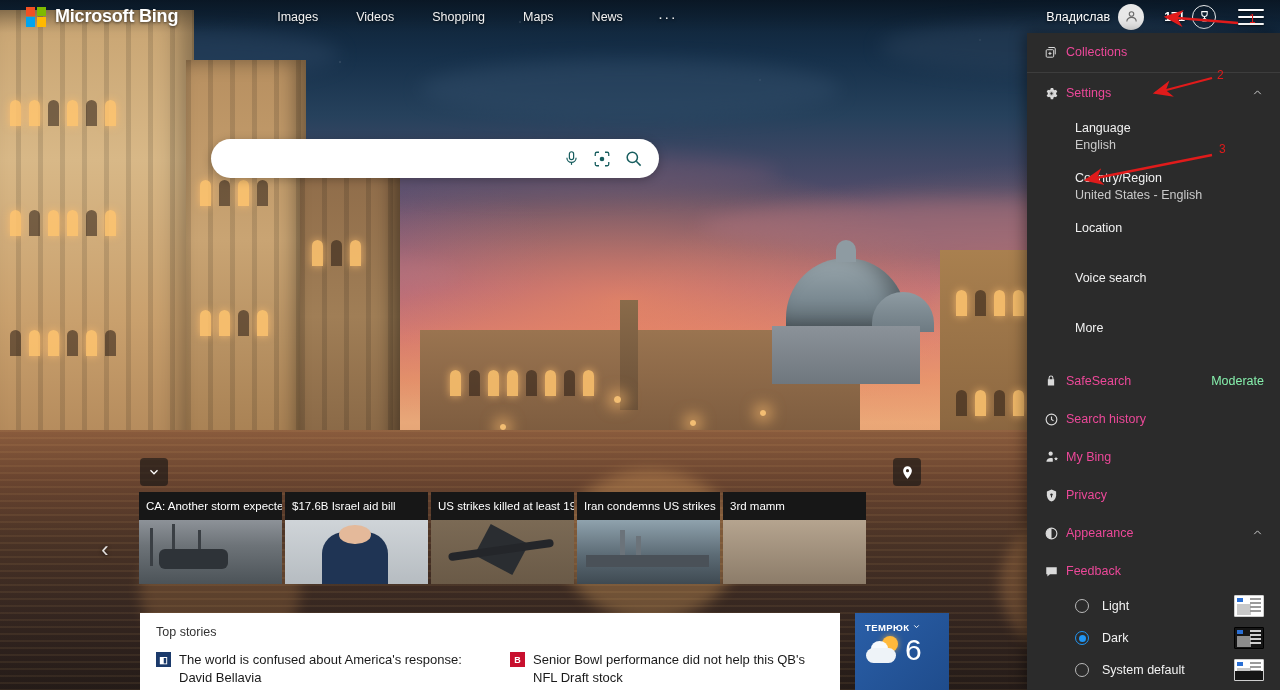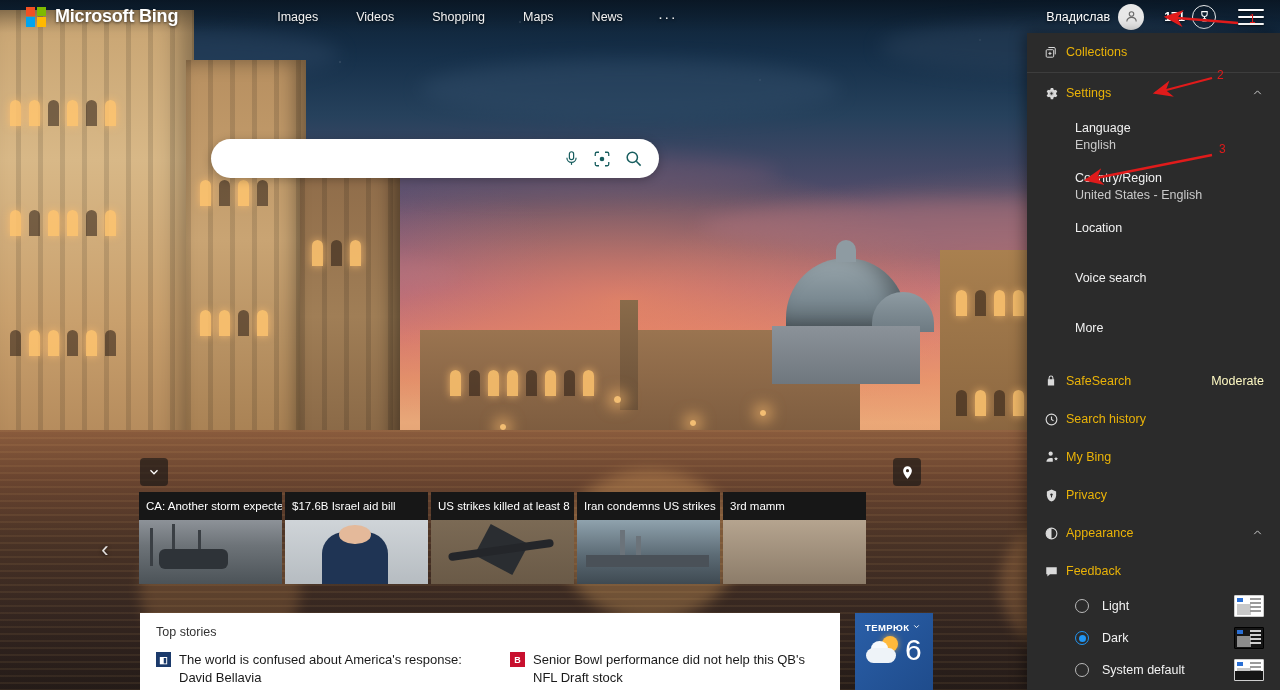--- a/index.html
+++ b/index.html
@@ -226,21 +226,21 @@
   .story-row { display:flex; gap: 40px; }
   .story { display:flex; gap: 8px; width: 330px; }
   .story .src {
     width: 15px; height: 15px; flex:0 0 auto; margin-top:1px;
     display:flex; align-items:center; justify-content:center; font-size:9px; font-weight:700; color:#fff;
   }
   .story .txt { font-size: 13px; color:#1a1a1a; line-height: 1.42; }
 
   
   .weather {
-    position:absolute; left: 855px; top: 613px; width: 78px; height: 77px;
+    position:absolute; left: 855px; top: 613px; width: 94px; height: 77px;
     background: linear-gradient(135deg,#2a5fa8 0%,#1f4c8c 100%); z-index: 21;
     padding: 9px 0 0 10px; color:#fff; overflow:hidden;
   }
   .weather .loc { font-size: 9.5px; font-weight:700; letter-spacing:.4px; display:flex; align-items:center; gap:3px; }
   .weather .row { display:flex; align-items:center; margin-top: 2px; }
   .weather .temp { font-size: 30px; font-weight: 300; line-height:1; margin-left:2px; }
   .wicon { position:relative; width: 38px; height: 28px; }
   .wicon .sun { position:absolute; right: 5px; top: 0; width: 16px; height:16px; border-radius:50%;
                 background:#ffb93b; box-shadow:0 0 6px rgba(255,185,59,.7); }
   .wicon .c1 { position:absolute; left: 1px; bottom: 1px; width: 30px; height:15px; border-radius:9px; background:#eef3f8; }
@@ -250,22 +250,22 @@
   .flyout {
     position:absolute; right: 0; top: 33px; width: 253px; height: 657px;
     background:#2b2b2b; color:#f3f3f3; z-index: 60; overflow:hidden;
     box-shadow: -2px 0 14px rgba(0,0,0,.45);
     font-size: 12.5px;
   }
   .fl-row {
     display:flex; align-items:center; height: 38px; padding: 0 16px 0 17px; cursor:pointer;
   }
   .fl-ico { width: 22px; flex:0 0 auto; display:flex; align-items:center; justify-content:flex-start; color:#dadada; }
-  .fl-label { flex:1; color:#eab308; }
-  .fl-value { color:#fef9c3; font-size: 12.5px; }
+  .fl-label { flex:1; color:#ec4899; }
+  .fl-value { color:#86efac; font-size: 12.5px; }
   .fl-chev { color:#cfcfcf; font-size: 11px; margin-left:8px; }
   .divider { height:1px; background:#3d3d3d; margin: 1px 0; }
 
   .sub-item { padding: 0 16px 0 48px; cursor:pointer; }
   .sub-title { font-size: 12.5px; color:#f1f1f1; padding-top: 9px; }
   .sub-sub { font-size: 12.5px; color:#cacaca; padding: 3px 0 10px 0; }
 
   .theme-row { display:flex; align-items:center; height: 32px; padding: 0 16px 0 48px; cursor:pointer; }
   .radio { width: 14px; height:14px; border-radius:50%; border: 1.4px solid #b9b9b9; flex:0 0 auto;
            display:flex; align-items:center; justify-content:center; }
@@ -518,21 +518,21 @@
     <div class="cards">
       <div class="card">
         <div class="cap">CA: Another storm expecte...</div>
         <div class="thumb t-flood"></div>
       </div>
       <div class="card">
         <div class="cap">$17.6B Israel aid bill</div>
         <div class="thumb t-johnson"></div>
       </div>
       <div class="card">
-        <div class="cap">US strikes killed at least 8</div>
+        <div class="cap">US strikes killed at least 19</div>
         <div class="thumb t-jet"></div>
       </div>
       <div class="card">
         <div class="cap">Iran condemns US strikes</div>
         <div class="thumb t-ship"></div>
       </div>
       <div class="card">
         <div class="cap">3rd mamm</div>
         <div class="thumb t-mam"></div>
       </div>

